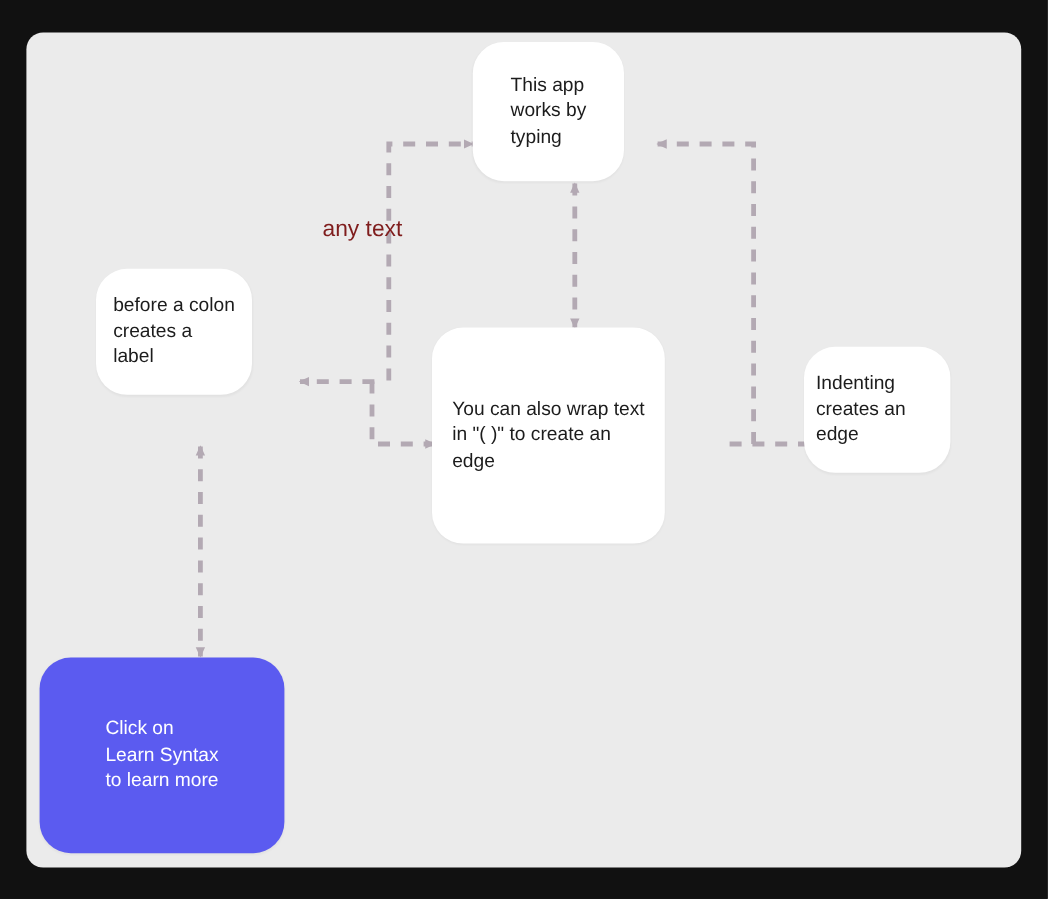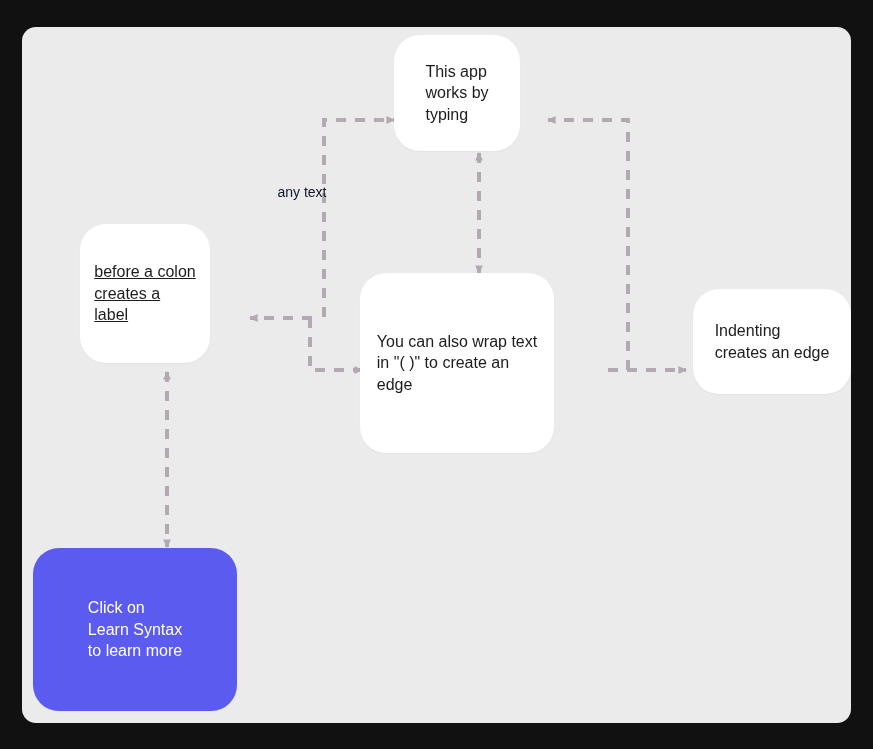--- a/index.html
+++ b/index.html
@@ -53,22 +53,22 @@
     white-space: pre-line;
     padding: 6px 10px;
     box-shadow: 0 1px 2px rgba(0,0,0,0.04);
   }
   .node.accent {
     background: #5b5bf0;
     color: #ffffff;
   }
   .edge-label {
     position: absolute;
-    font-size: 14px;
-    color: #0f172a;
+    font-size: 19px;
+    color: #7f1d1d;
     white-space: nowrap;
     transform: translate(-50%, -50%);
     background: transparent;
   }
 </style>
 </head>
 <body>
 
 <div id="app">
   <div id="canvas">
@@ -98,29 +98,29 @@
         <polyline points="586,343 664,343" marker-end="url(#arrow-end)"></polyline>
 
         <polyline points="145,345 145,520" marker-end="url(#arrow-end)" marker-start="url(#arrow-start)"></polyline>
       </g>
     </svg>
 
     <div class="node" style="left:372px; top:8px; width:126px; height:116px;">This app
 works by
 typing</div>
 
-    <div class="node" style="left:58px; top:197px; width:130px; height:139px;text-decoration:underline;">before a colon
+    <div class="node" style="left:58px; top:197px; width:130px; height:105px;">before a colon
 creates a
 label</div>
 
     <div class="node" style="left:338px; top:246px; width:194px; height:180px;">You can also wrap text
 in "( )" to create an
 edge</div>
 
-    <div class="node" style="left:671px; top:262px; width:158px; height:105px;">Indenting
+    <div class="node" style="left:648px; top:262px; width:122px; height:105px;">Indenting
 creates an edge</div>
 
     <div class="node accent" style="left:11px; top:521px; width:204px; height:163px;">Click on
 Learn Syntax
 to learn more</div>
 
     <div class="edge-label" style="left:280px; top:165px;">any text</div>
 
   </div>
 </div>

